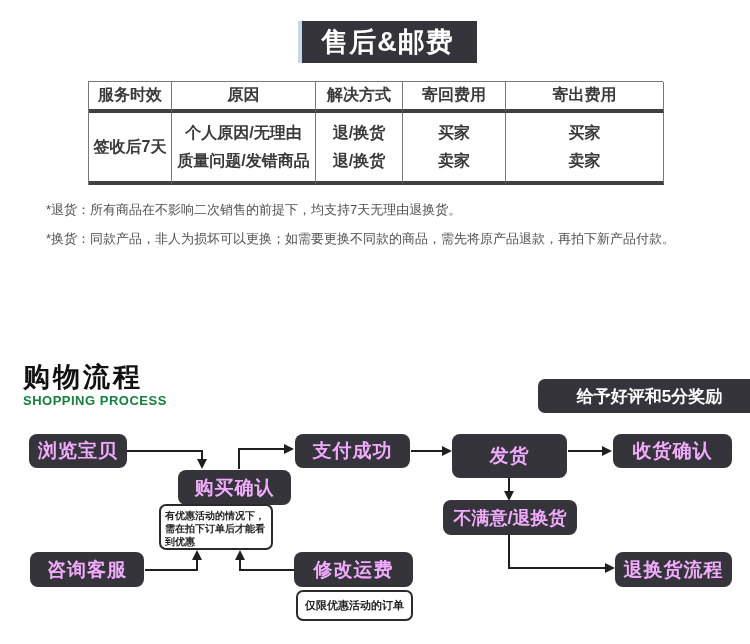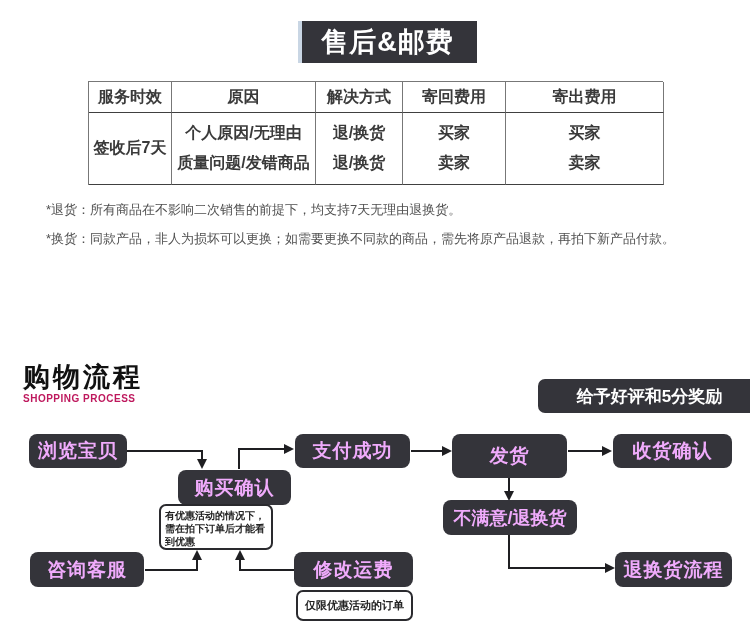--- a/index.html
+++ b/index.html
@@ -15,38 +15,38 @@
     font-size:27px;font-weight:bold;letter-spacing:1px;
   }
   .title-strip{position:absolute;left:0;top:0;width:4px;height:100%;background:#c9d6e4;}
   .as-table{
     position:absolute;left:88px;top:81px;width:575px;
     display:grid;grid-template-columns:83px 144px 87px 103px 158px;
     border-top:1px solid #777;border-left:1px solid #777;
     color:#3a3a3a;font-size:16px;font-weight:bold;box-sizing:border-box;
   }
   .as-table .cell{
-    border-right:1px solid #777;border-bottom:1px solid #404040;box-sizing:border-box;
+    border-right:1px solid #777;border-bottom:4px solid #404040;box-sizing:border-box;
     display:flex;align-items:center;justify-content:center;text-align:right;
   }
   .as-table .head{height:31px;}
   .as-table .body{height:72px;flex-direction:column;justify-content:space-around;padding:6px 0;}
   .notes{position:absolute;left:46px;top:202px;width:690px;color:#505050;font-size:13px;line-height:16px;}
   .notes p{margin:0;}
   .notes p + p{margin-top:13px;}
   
   .banner{
     position:absolute;left:0;top:302px;width:750px;height:39px;background:#3a3a41;
     color:#fff;display:flex;align-items:center;justify-content:center;
     font-size:20px;font-weight:bold;letter-spacing:1px;
   }
   
   .proc-heading{position:absolute;left:23px;top:363px;color:#111;}
   .proc-heading .cn{font-size:27px;font-weight:bold;letter-spacing:3px;line-height:29px;}
-  .proc-heading .en{font-size:10px;font-weight:bold;letter-spacing:0.5px;color:#be185d;margin-top:1px;}
+  .proc-heading .en{font-size:13px;font-weight:bold;letter-spacing:0.5px;color:#15803d;margin-top:1px;}
   .badge{
     position:absolute;left:538px;top:379px;width:223px;height:34px;border-radius:7px;
     background:#34343a;color:#fff;display:flex;align-items:center;justify-content:center;
     font-size:17px;font-weight:bold;
   }
   .node{
     position:absolute;background:#34343a;color:#f0abfc;border-radius:8px;
     display:flex;align-items:center;justify-content:center;
     font-size:19px;font-weight:bold;letter-spacing:1px;box-sizing:border-box;
   }

